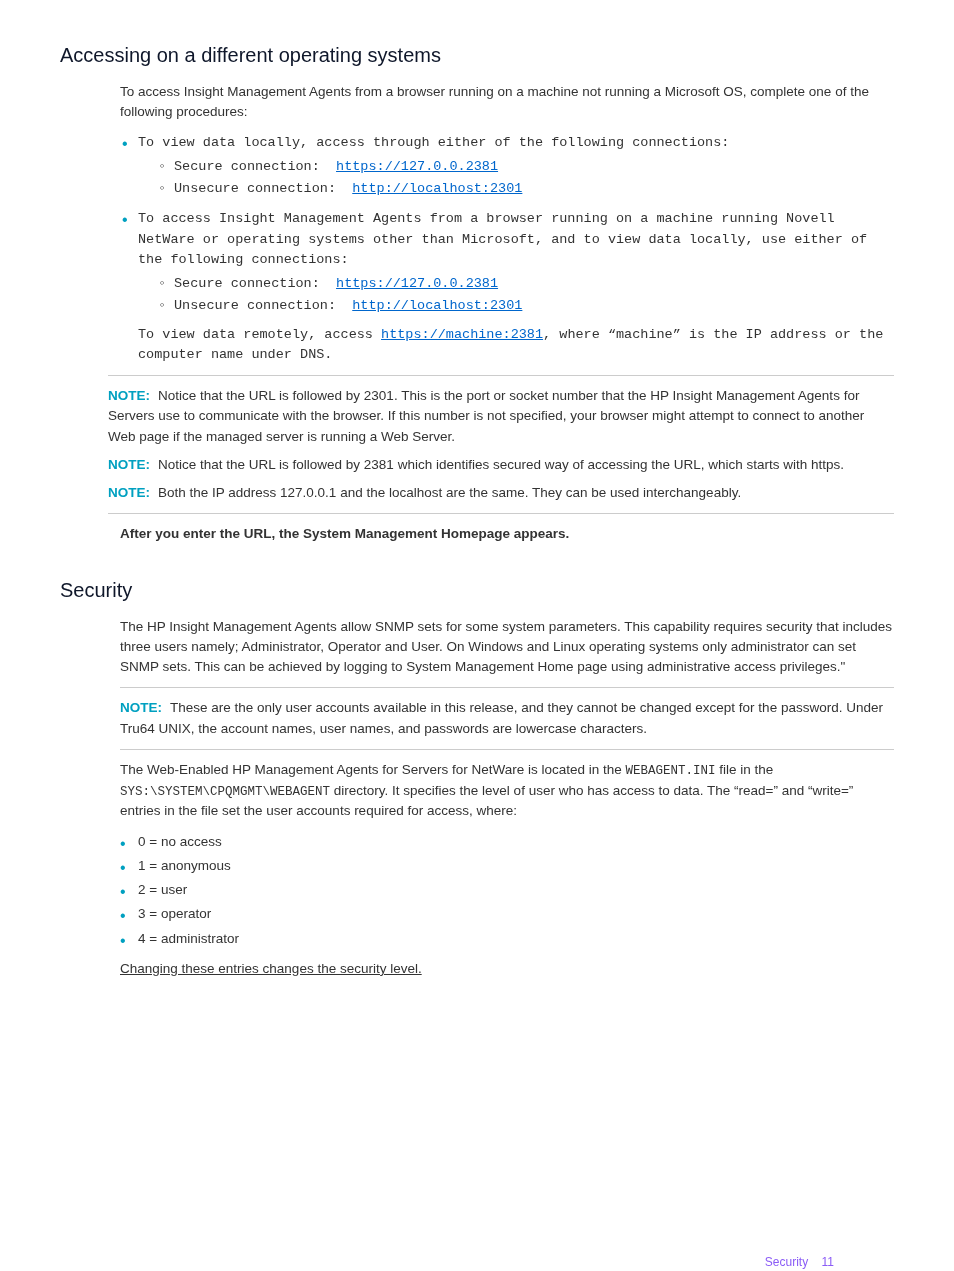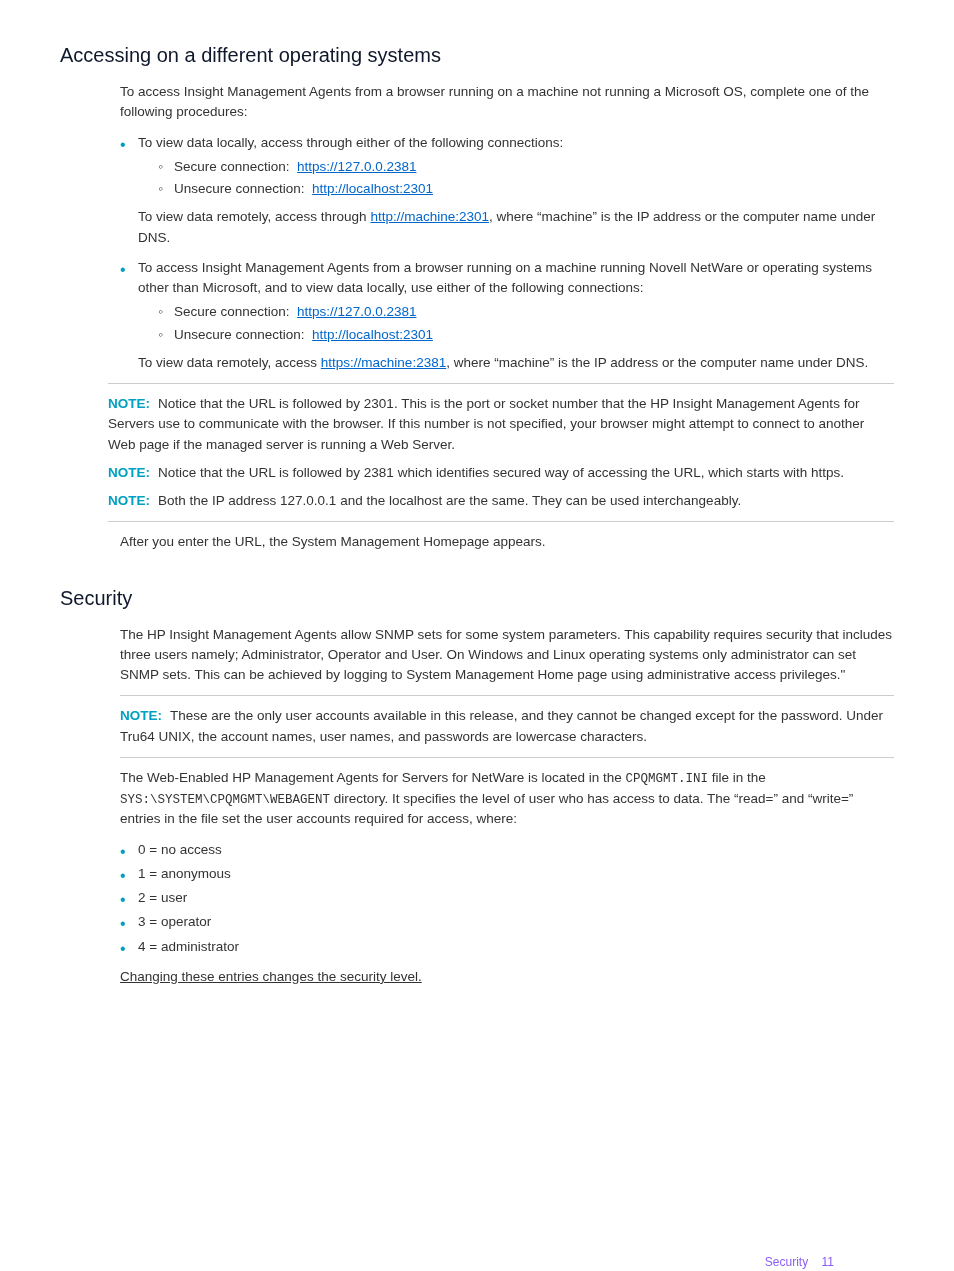--- a/index.html
+++ b/index.html
@@ -20,20 +20,21 @@
       margin-bottom: 12px;
     }
     .section-intro {
       margin-left: 60px;
       margin-bottom: 10px;
     }
     ul.main-list {
       list-style: none;
       margin-left: 60px;
       margin-bottom: 10px;
+      font-family: Liberation Mono, monospace;
     }
     ul.main-list > li {
       position: relative;
       padding-left: 18px;
       margin-bottom: 10px;
     }
     ul.main-list > li::before {
       content: "•";
       color: #00a0c0;
       position: absolute;
@@ -83,20 +84,21 @@
     }
     .note-label {
       color: #00a0c0;
       font-weight: bold;
       margin-right: 8px;
     }
     .after-note {
       margin-left: 60px;
       margin-top: 8px;
       margin-bottom: 30px;
+      font-weight: bold;
     }
     .section-body {
       margin-left: 60px;
       margin-bottom: 10px;
     }
     .note-box-security {
       border-top: 1px solid #ccc;
       border-bottom: 1px solid #ccc;
       margin-left: 60px;
       margin-top: 10px;
@@ -159,23 +161,20 @@
       <ul class="sub-list">
         <li>
           <span>Secure connection:</span>
           &nbsp;<a href="#">https://127.0.0.2381</a>
         </li>
         <li>
           <span>Unsecure connection:</span>
           &nbsp;<a href="#">http://localhost:2301</a>
         </li>
       </ul>
-      <p class="remote-note">
-        <span>To view data remotely, access through </span><a href="#">http://machine:2301</a><span>, where “machine” is the IP address or the computer name under DNS.</span>
-      </p>
     </li>
 
     <li>
       <span>To access Insight Management Agents from a browser running on a machine running Novell NetWare or operating systems other than Microsoft, and to view data locally, use either of the following connections:</span>
       <ul class="sub-list">
         <li>
           <span>Secure connection:</span>
           &nbsp;<a href="#">https://127.0.0.2381</a>
         </li>
         <li>
@@ -208,21 +207,21 @@
 
   <p class="section-body">The HP Insight Management Agents allow SNMP sets for some system parameters. This capability requires security that includes three users namely; Administrator, Operator and User. On Windows and Linux operating systems only administrator can set SNMP sets. This can be achieved by logging to System Management Home page using administrative access privileges."</p>
 
   <div class="note-box-security">
     <p class="note-line">
       <span class="note-label">NOTE:</span><span>These are the only user accounts available in this release, and they cannot be changed except for the password. Under Tru64 UNIX, the account names, user names, and passwords are lowercase characters.</span>
     </p>
   </div>
 
   <p class="webagent-para">
-    <span>The Web-Enabled HP Management Agents for Servers  for NetWare is located in the </span><code class="inline">CPQMGMT.INI</code><span> file in the </span><code class="inline">SYS:\SYSTEM\CPQMGMT\WEBAGENT</code><span> directory. It specifies the level of user who has access to data. The “read=” and “write=” entries in the file set the user accounts required for access, where:</span>
+    <span>The Web-Enabled HP Management Agents for Servers  for NetWare is located in the </span><code class="inline">WEBAGENT.INI</code><span> file in the </span><code class="inline">SYS:\SYSTEM\CPQMGMT\WEBAGENT</code><span> directory. It specifies the level of user who has access to data. The “read=” and “write=” entries in the file set the user accounts required for access, where:</span>
   </p>
 
   <ul class="access-list" id="access-list">
   <li>0 = no access</li>
       <li>1 = anonymous</li>
       <li>2 = user</li>
       <li>3 = operator</li>
       <li>4 = administrator</li>
     </ul>
 

